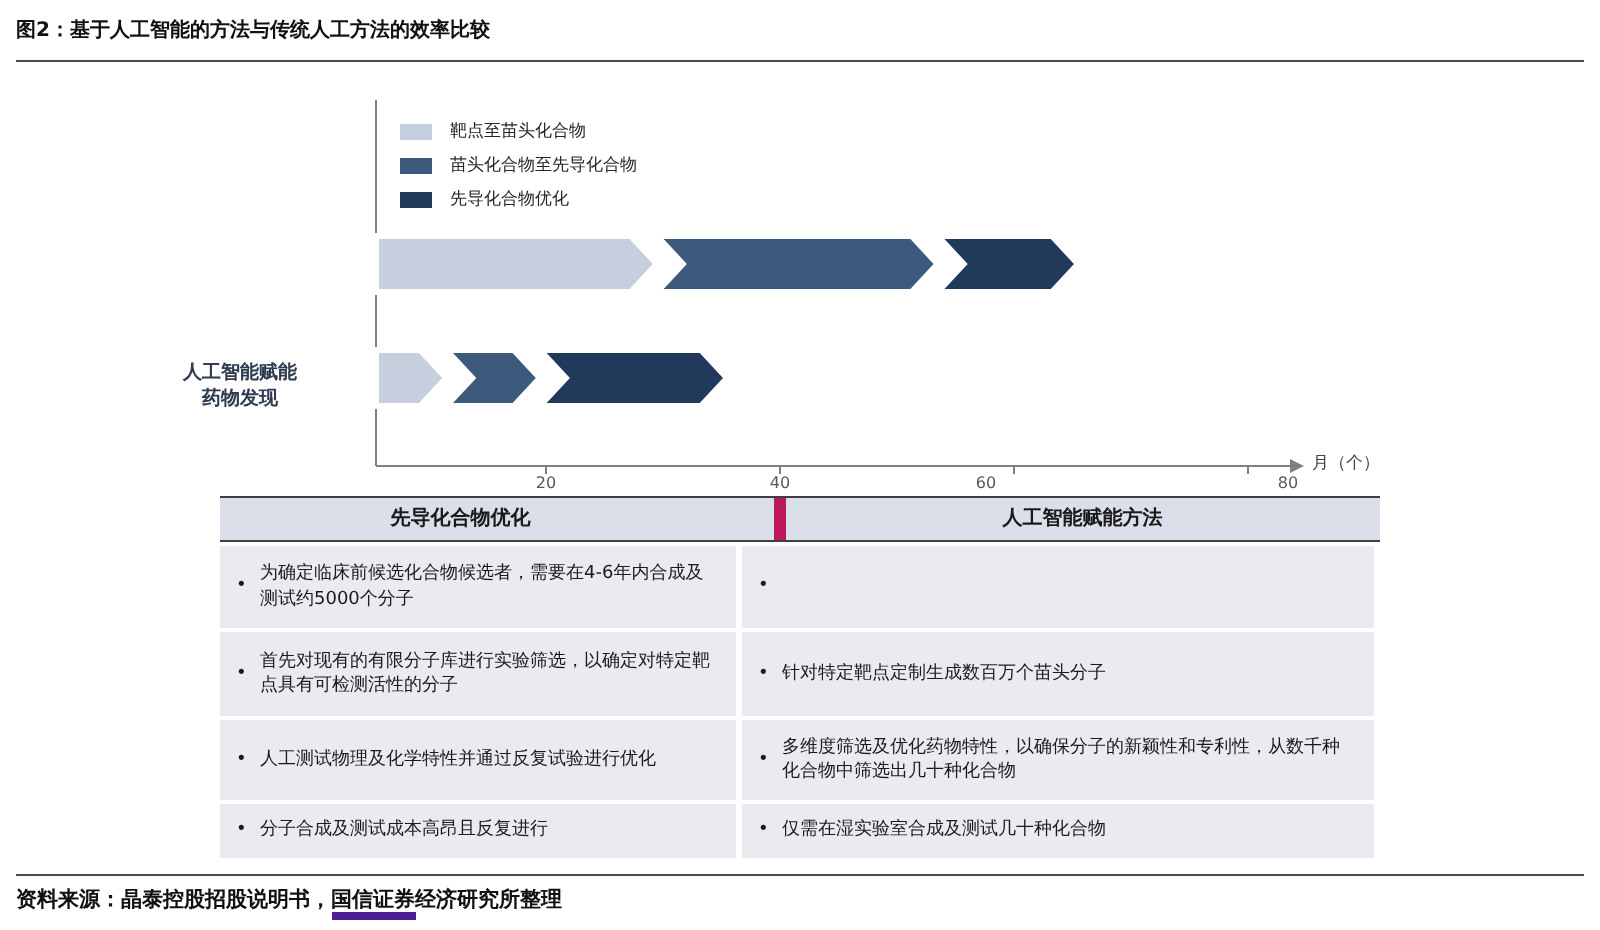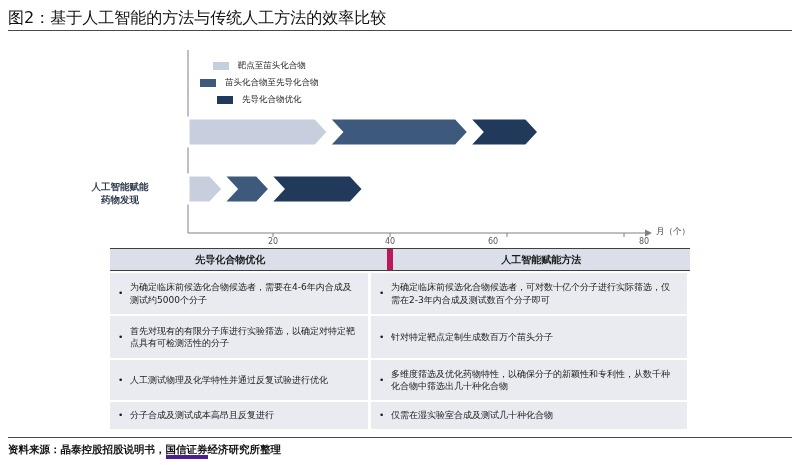--- a/index.html
+++ b/index.html
@@ -1,26 +1,26 @@
 <!DOCTYPE html>
 <html><head>
 <meta charset="utf-8">
 <style>
   html,body{margin:0;padding:0;background:#ffffff;}
   .page{position:relative;width:800px;height:465px;background:#fff;
         font-family:"DejaVu Sans","Liberation Sans",sans-serif;color:#1a1a1a;overflow:hidden;}
 
-  .title{position:absolute;left:8px;top:8px;font-size:16px;font-weight:normal;color:#111;}
+  .title{position:absolute;left:8px;top:8px;font-size:10px;font-weight:bold;color:#111;}
   .title-rule{position:absolute;left:8px;right:8px;top:30px;border-top:1px solid #4a4a4a;height:0;}
 
   .chart{position:absolute;left:0;top:40px;width:800px;height:215px;}
   .chart svg{position:absolute;left:0;top:0;}
 
   .legend{position:absolute;left:200px;top:20px;display:flex;flex-direction:column;gap:5px;}
-  .legend-item{display:flex;align-items:center;gap:9px;justify-content:center;}
+  .legend-item{display:flex;align-items:center;gap:9px;}
   .legend-swatch{width:16px;height:8px;display:inline-block;}
   .legend-label{font-size:8.5px;color:#262626;}
 
   .cat-label{position:absolute;font-size:9.5px;}
   .cat1{left:48px;top:86px;width:120px;text-align:center;color:#a6a6a6;}
   .cat2{left:60px;top:140px;width:120px;text-align:center;color:#2e3b50;font-weight:bold;
         white-space:pre-line;line-height:13px;}
 
   .tick-label{position:absolute;top:197px;width:24px;text-align:center;font-size:8px;color:#595959;}
   .unit-label{position:absolute;left:656px;top:186px;font-size:8.5px;color:#404040;}
@@ -100,21 +100,20 @@
       <div class="th th-r">人工智能赋能方法</div>
     </div>
     <div id="tbody">
         <div class="trow" style="min-height: 41px;">
           <div class="tcell tcell-l">
             <span class="bullet">•</span>
             <div class="celltext">为确定临床前候选化合物候选者，需要在4-6年内合成及测试约5000个分子</div>
           </div>
           <div class="tcell tcell-r">
             <span class="bullet">•</span>
-            <div class="celltext">为确定临床前候选化合物候选者，可对数十亿个分子进行实际筛选，仅需在2-3年内合成及测试数百个分子即可</div>
           </div>
         </div>
         <div class="trow" style="min-height: 42px;">
           <div class="tcell tcell-l">
             <span class="bullet">•</span>
             <div class="celltext">首先对现有的有限分子库进行实验筛选，以确定对特定靶点具有可检测活性的分子</div>
           </div>
           <div class="tcell tcell-r">
             <span class="bullet">•</span>
             <div class="celltext">针对特定靶点定制生成数百万个苗头分子</div>

